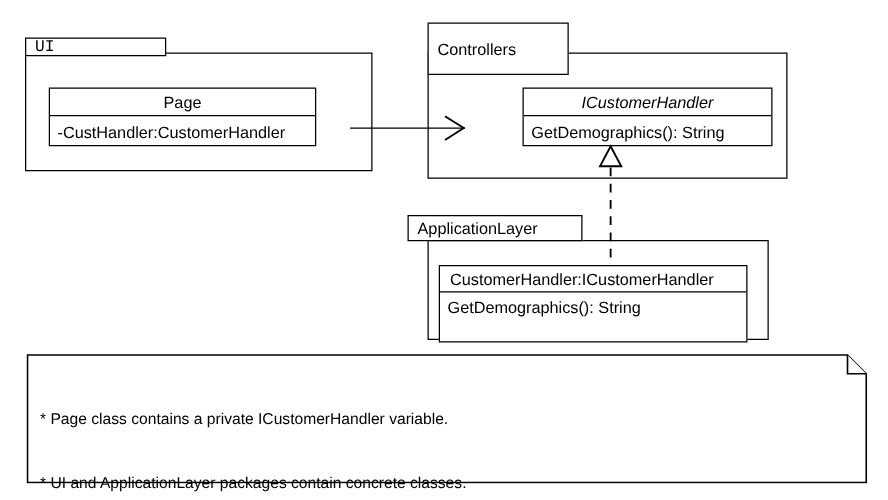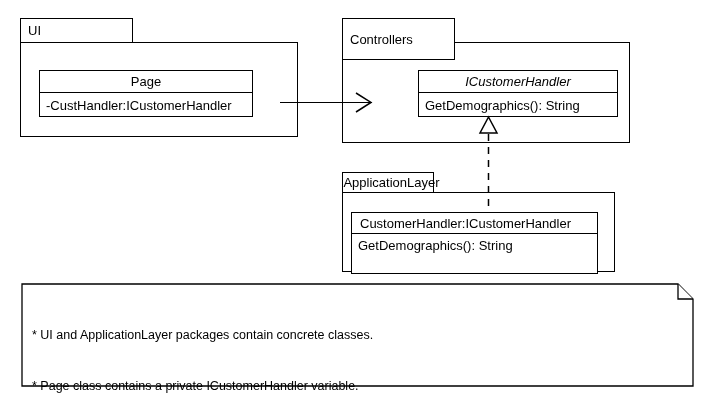--- a/index.html
+++ b/index.html
@@ -97,41 +97,41 @@
     color: #000000;
     white-space: pre;
   }
   .note-line { white-space: pre; }
 </style>
 </head>
 <body>
 
 <div id="canvas">
 
-  <div class="pkg-tab" style="left:20px; top:18px; width:113px; height:25px;">
+  <div class="pkg-tab" style="left:20px; top:30px; width:113px; height:15px;font-family:Liberation Mono, monospace;">
     <span>UI</span>
   </div>
   <div class="pkg-body" style="left:20px; top:42px; width:278px; height:95px;"></div>
 
   <div class="cls" style="left:39px; top:70px; width:214px; height:47px;">
     <div class="cls-name" style="height:22px;">Page</div>
-    <div class="cls-compartment" style="height:24px;">-CustHandler:ICustomerHandler</div>
+    <div class="cls-compartment" style="height:24px;">-CustHandler:CustomerHandler</div>
   </div>
 
   <div class="pkg-tab" style="left:342px; top:18px; width:113px; height:42px;">
     <span>Controllers</span>
   </div>
   <div class="pkg-body" style="left:342px; top:42px; width:288px; height:101px;"></div>
 
   <div class="cls" style="left:372px; top:70px; width:200px; height:47px;margin-left:46px;">
     <div class="cls-name italic" style="height:22px;">ICustomerHandler</div>
     <div class="cls-compartment" style="height:24px;">GetDemographics(): String</div>
   </div>
 
-  <div class="pkg-tab" style="left:342px; top:172px; width:92px; height:21px;justify-content:center;">
+  <div class="pkg-tab" style="left:326px; top:172px; width:140px; height:21px;">
     <span>ApplicationLayer</span>
   </div>
   <div class="pkg-body" style="left:342px; top:192px; width:273px; height:80px;"></div>
 
   <div class="cls" style="left:351px; top:212px; width:247px; height:62px;">
     <div class="cls-name left" style="height:21px;">CustomerHandler:ICustomerHandler</div>
     <div class="cls-compartment" style="height:22px;">GetDemographics(): String</div>
   </div>
 
   <div class="conn-line" style="left:280px; top:102px; width:92px; height:1.4px;"></div>
@@ -143,20 +143,20 @@
     <polygon points="12.5,2 21,18 4,18" fill="#ffffff" stroke="#000000" stroke-width="1.5"></polygon>
     <line x1="12.5" y1="19" x2="12.5" y2="97" stroke="#000000" stroke-width="1.5" stroke-dasharray="7,6"></line>
   </svg>
 
   <svg class="note" style="left:21px; top:283px;" width="674" height="104">
     <path d="M 1 1 L 657 1 L 672 16 L 672 103 L 1 103 Z" fill="#ffffff" stroke="#000000" stroke-width="1.3" stroke-linejoin="miter"></path>
     <path d="M 657 1 L 657 16 L 672 16" fill="#ffffff" stroke="#000000" stroke-width="1.3" stroke-linejoin="miter"></path>
   </svg>
 
   <div class="note-text">
+    <div class="note-line">* Page class contains a private ICustomerHandler variable.</div>
     <div class="note-line">* UI and ApplicationLayer packages contain concrete classes.</div>
-    <div class="note-line">* Page class contains a private ICustomerHandler variable.</div>
     
     
     
   </div>
 
 </div>
 
 </body></html>

